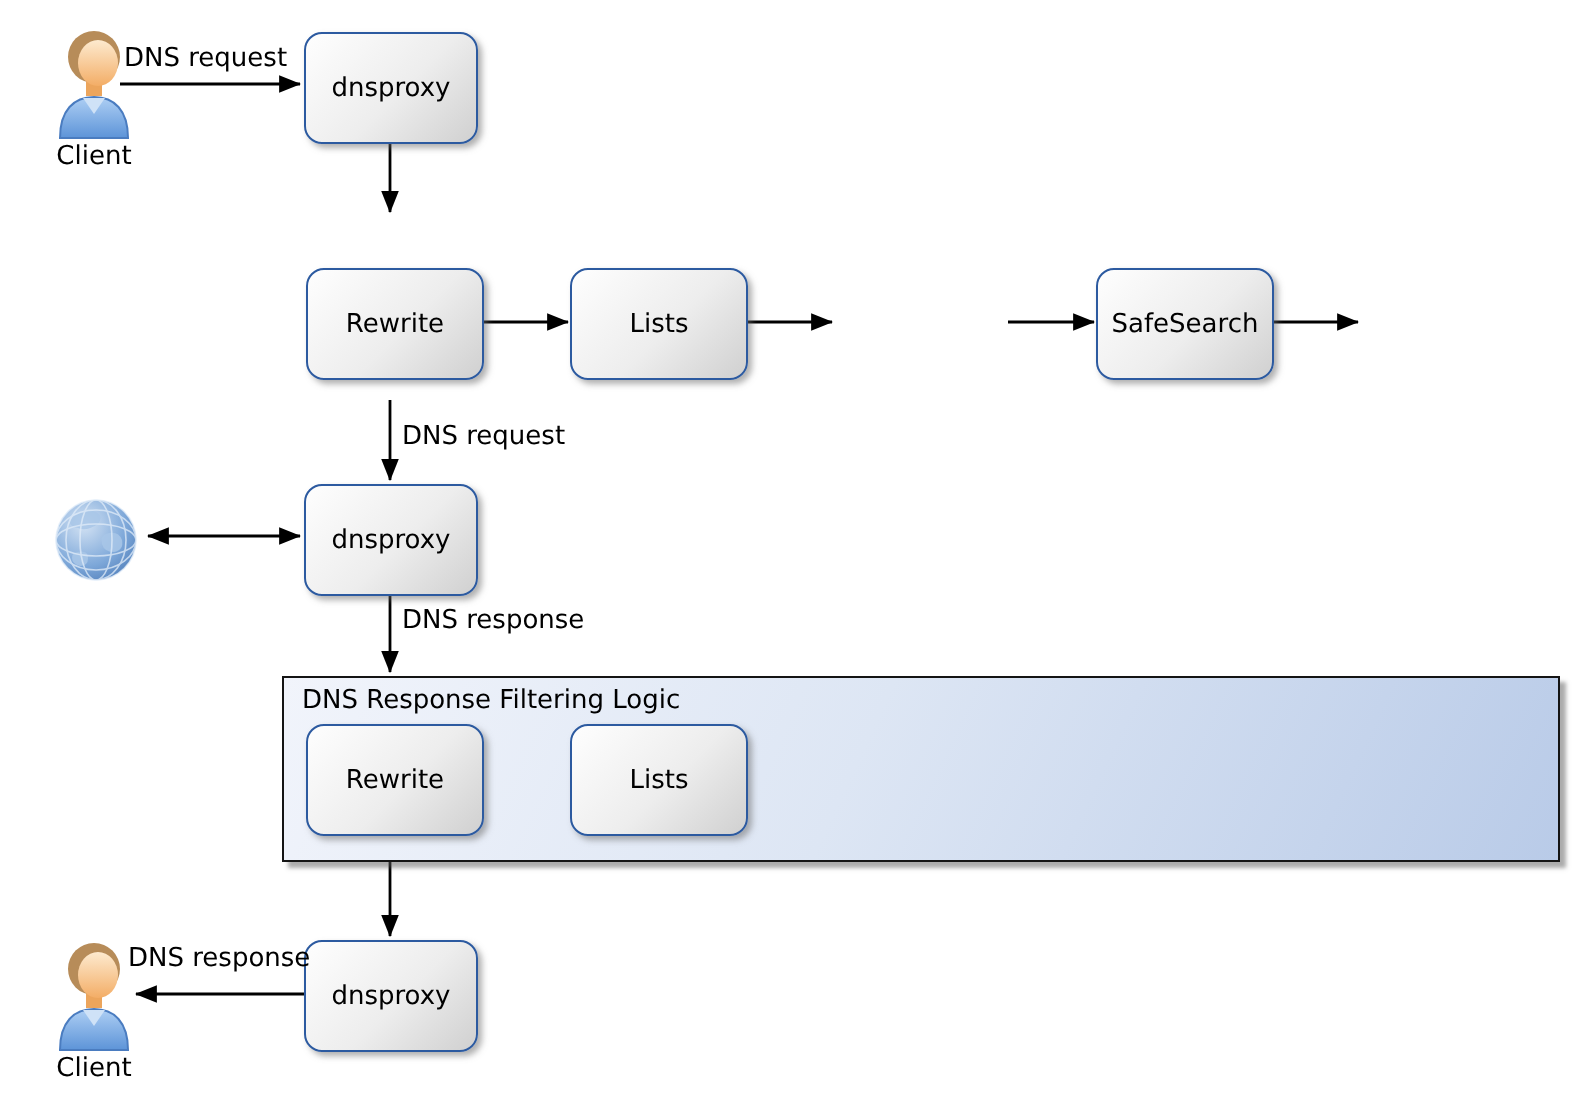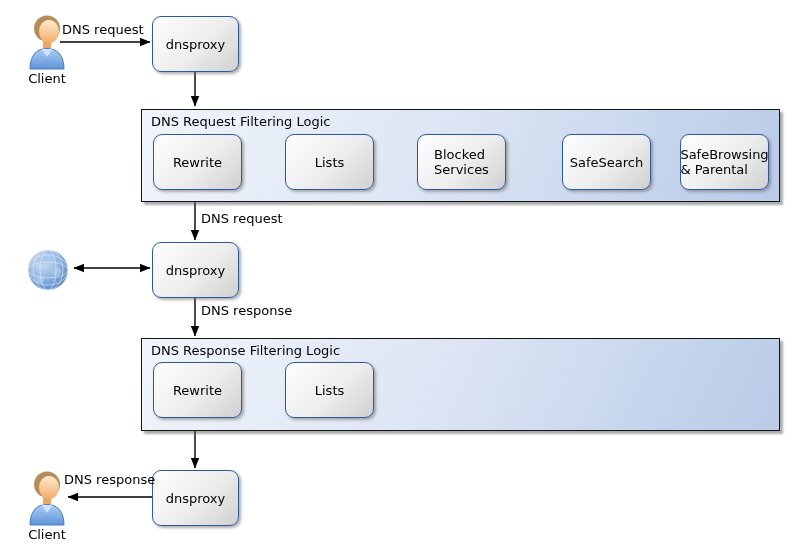--- a/index.html
+++ b/index.html
@@ -74,30 +74,23 @@
       <path d="M13.5,37 L19,45 L24.5,37 Z" fill="#cfe2f7"></path>
       <circle cx="19" cy="16.5" r="13" fill="#b78c59"></circle>
       <ellipse cx="21" cy="19.5" rx="10" ry="11.5" fill="url(#skin)"></ellipse>
     </svg>
   </div>
   <div class="lbl center" style="left:23px;top:72px;width:48px;">Client</div>
   <div class="lbl" style="left:62px;top:23px;">DNS request</div>
 
   <div class="node" style="left:152px;top:16px;width:85px;height:54px;">dnsproxy</div>
 
-  <div class="container-box" style="left:141px;top:109px;width:637px;height:91px;">
-    <div class="container-title">DNS Request Filtering Logic</div>
-  </div>
   <div class="node" style="left:153px;top:134px;width:87px;height:54px;">Rewrite</div>
   <div class="node" style="left:285px;top:134px;width:87px;height:54px;">Lists</div>
-  <div class="node" style="left:417px;top:134px;width:87px;height:54px;">Blocked
-Services</div>
-  <div class="node" style="left:548px;top:134px;width:87px;height:54px;margin-left:14px;">SafeSearch</div>
-  <div class="node" style="left:680px;top:134px;width:87px;height:54px;">SafeBrowsing
-&amp; Parental</div>
+  <div class="node" style="left:548px;top:134px;width:87px;height:54px;">SafeSearch</div>
 
   <div class="lbl" style="left:201px;top:212px;">DNS request</div>
 
   <div class="icon" style="left:26px;top:248px;">
     <svg width="44" height="44" viewBox="0 0 44 44">
       <defs>
         <radialGradient id="gl" cx="0.35" cy="0.3" r="0.95">
           <stop offset="0" stop-color="#d4e3f4"></stop>
           <stop offset="0.55" stop-color="#7ea8d9"></stop>
           <stop offset="1" stop-color="#3e6eae"></stop>

